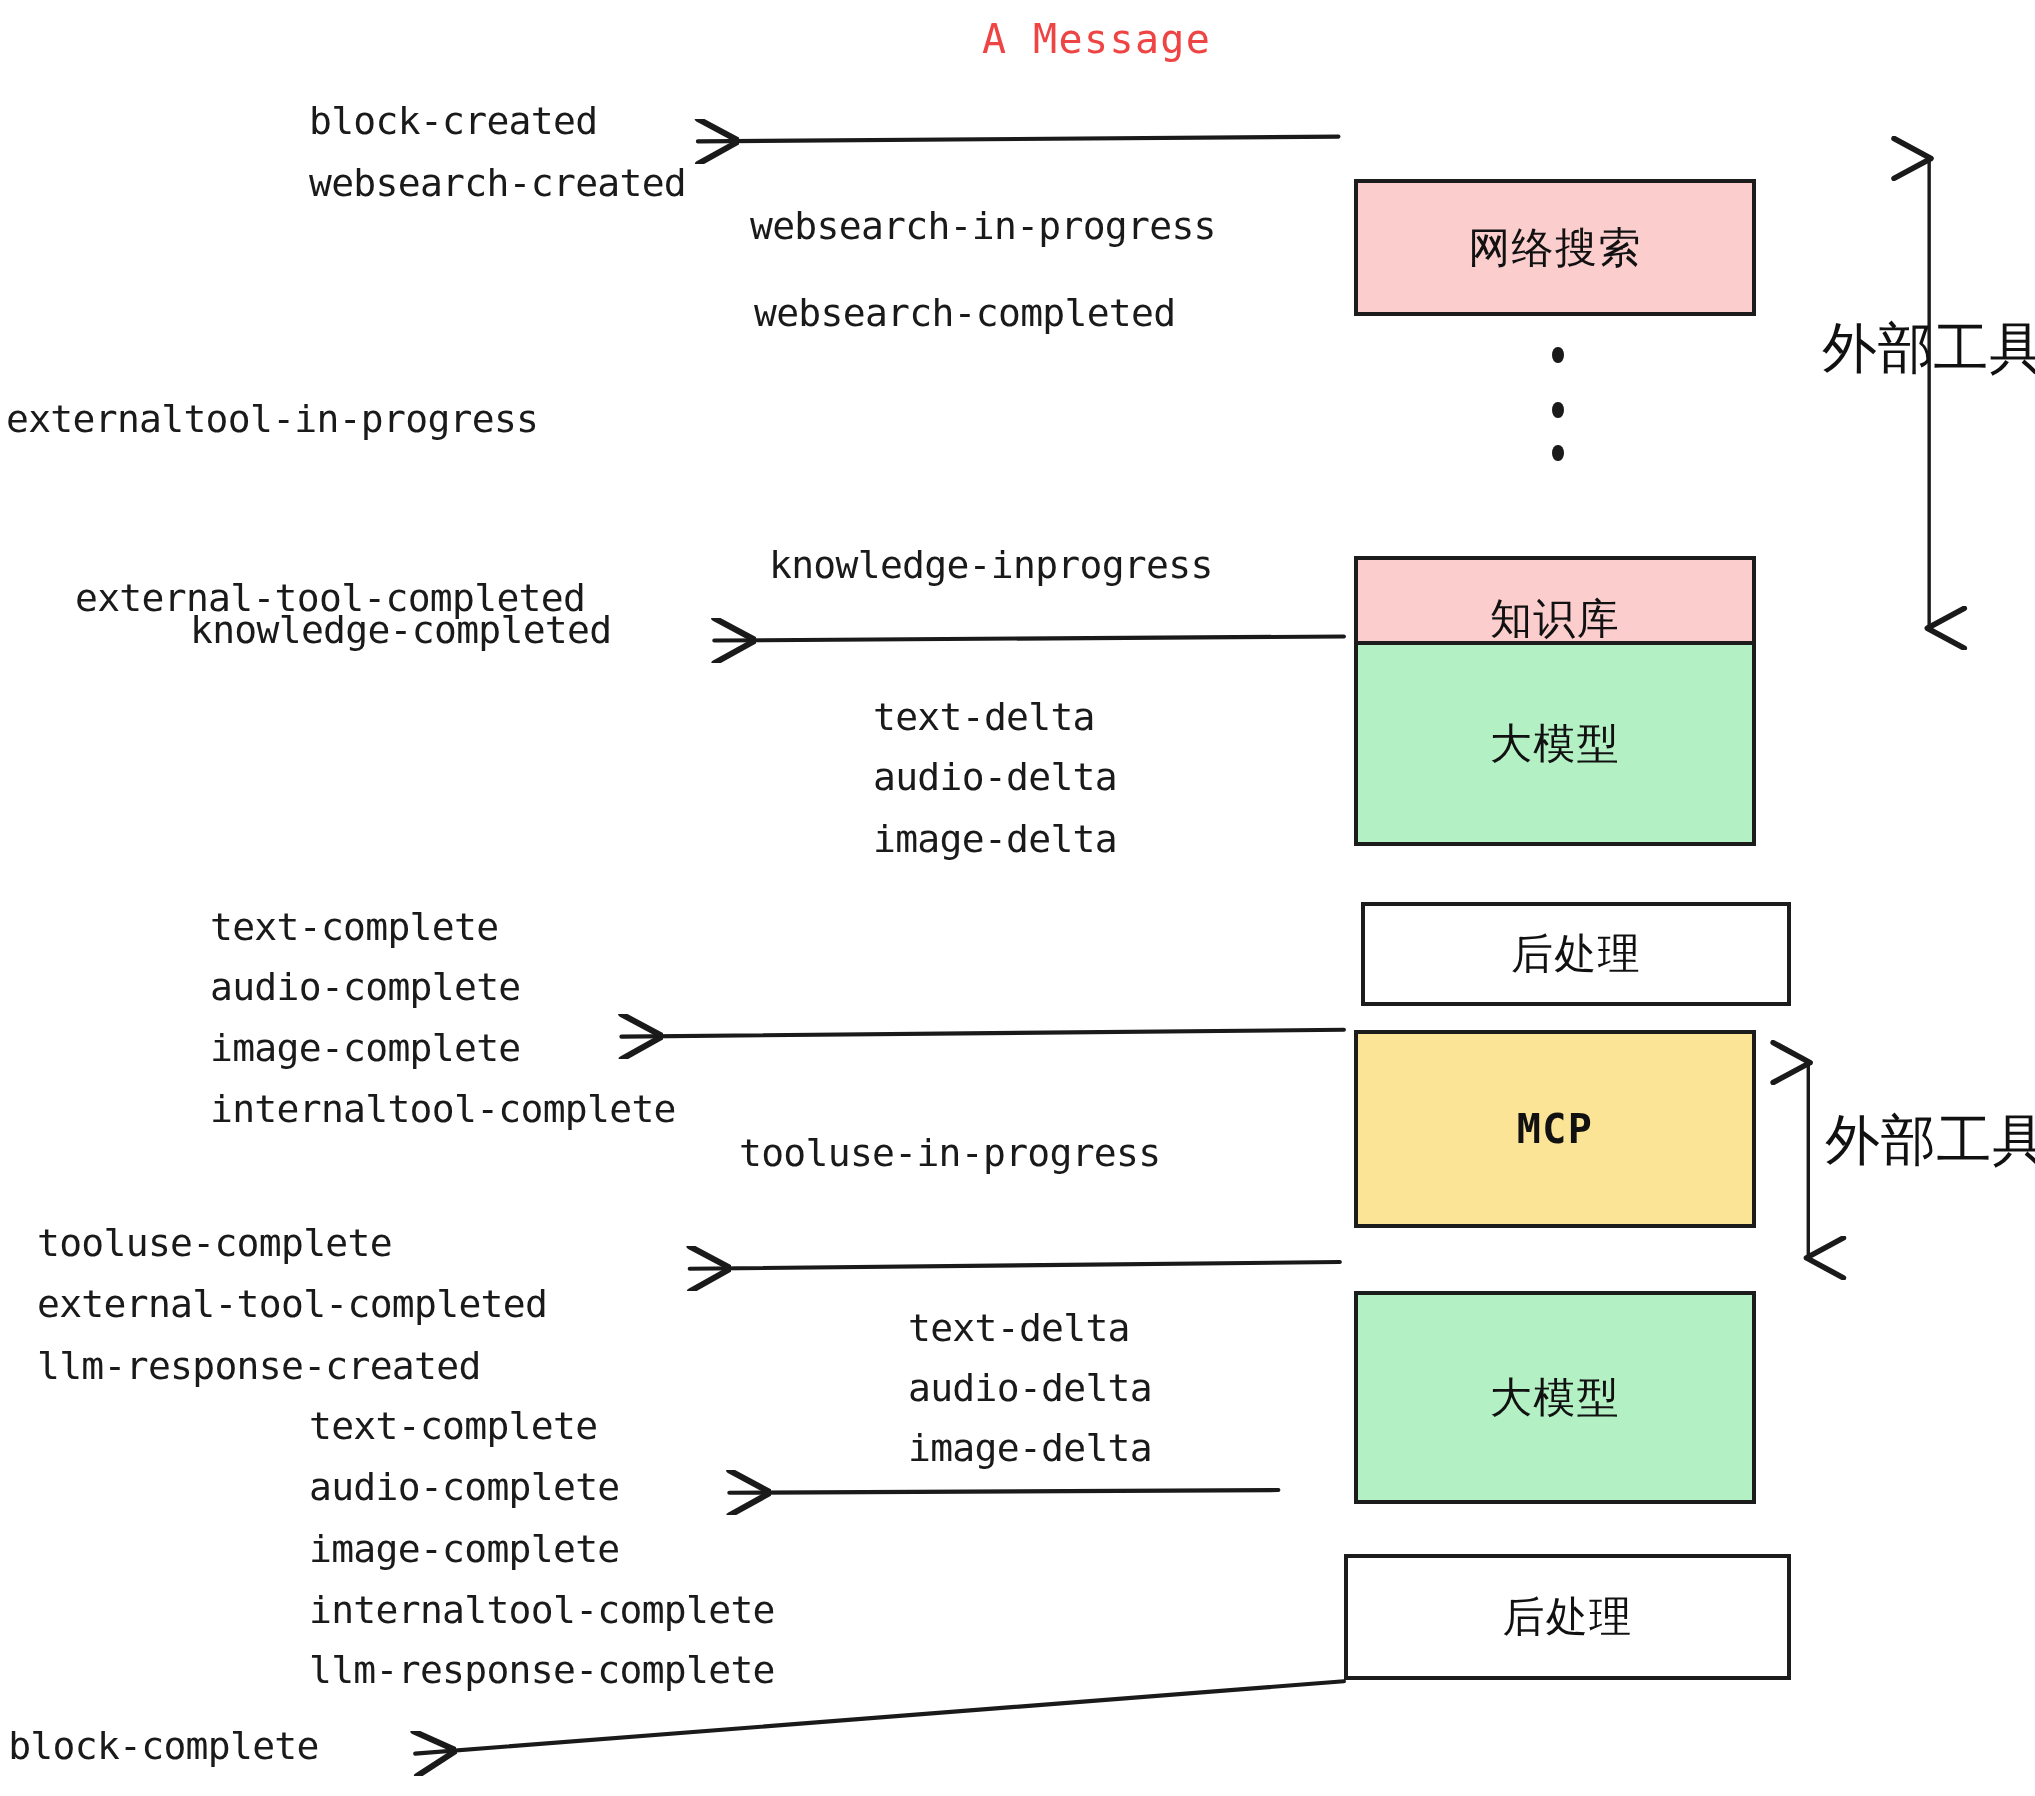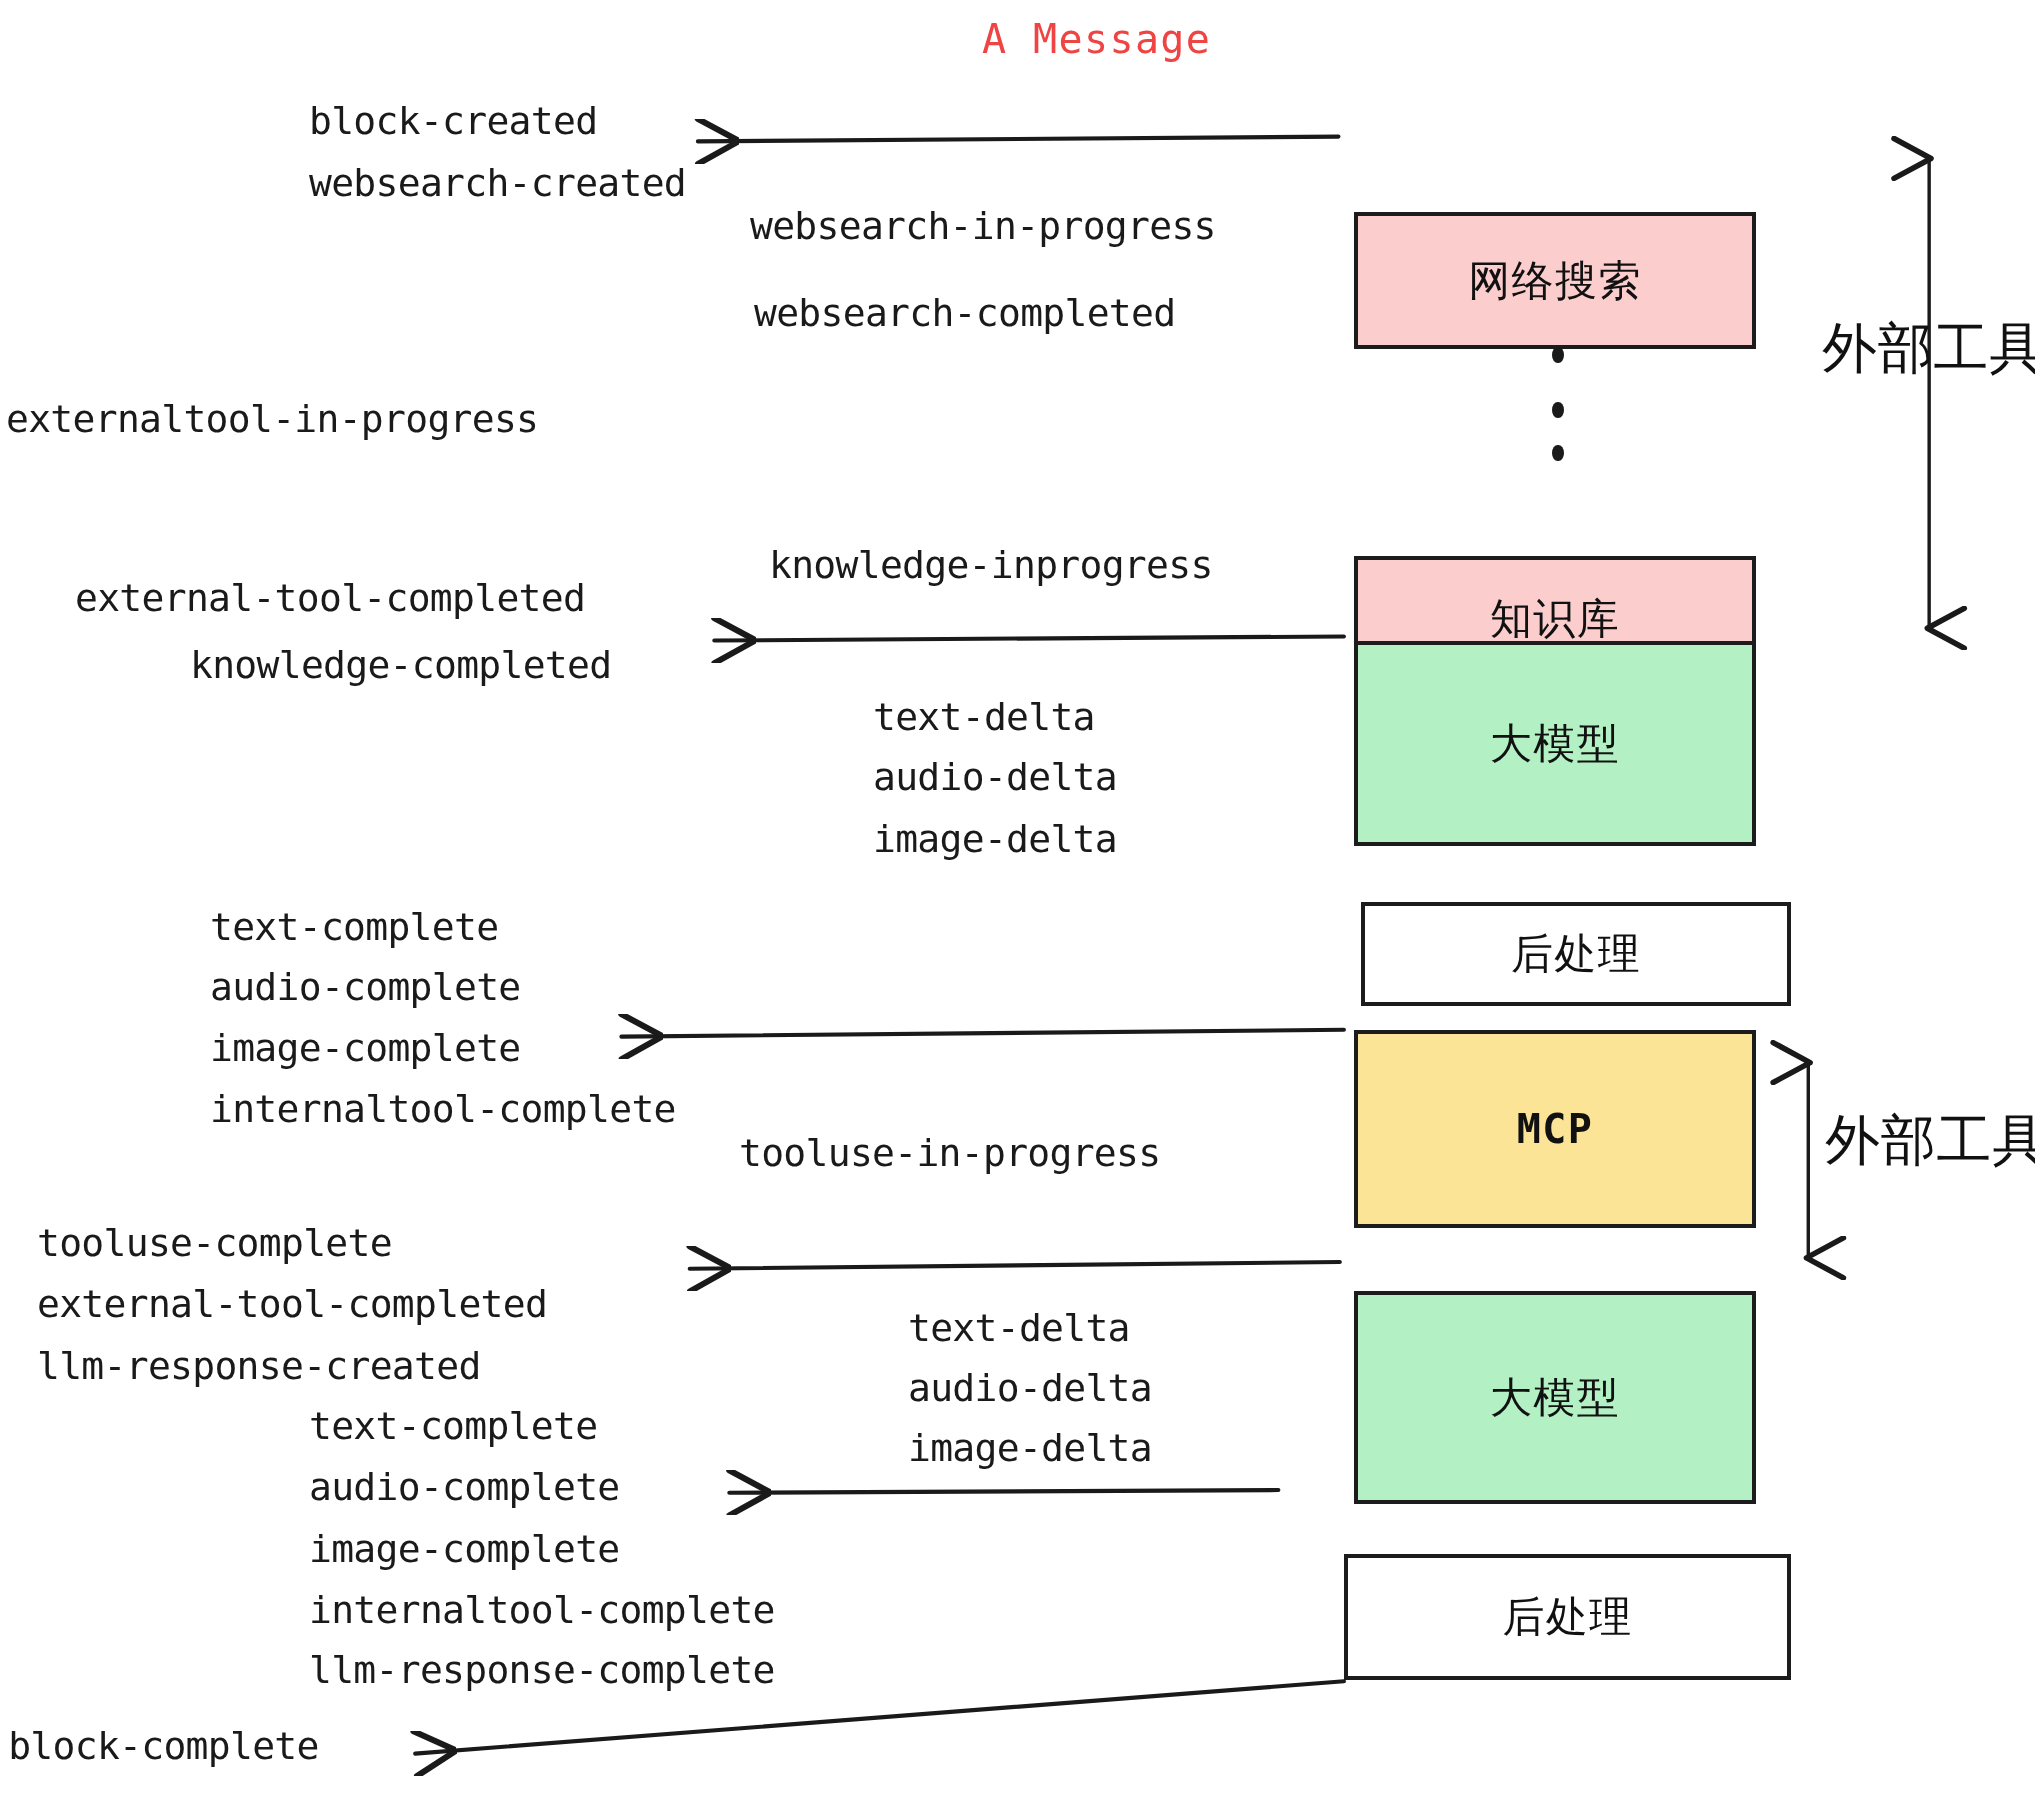--- a/index.html
+++ b/index.html
@@ -105,21 +105,21 @@
         <line x1="1872" y1="2182" x2="1068" y2="2186" marker-end="url(#ah)"></line>
         <line x1="1968" y1="2462" x2="608" y2="2568" marker-end="url(#ah)"></line>
       </g>
     <g id="double-arrow-lines" stroke="#1a1a1a" stroke-width="5" fill="none" stroke-linecap="round">
         <line x1="2825" y1="232" x2="2825" y2="920" marker-start="url(#ahup)" marker-end="url(#ahdn)"></line>
         <line x1="2648" y1="1556" x2="2648" y2="1842" marker-start="url(#ahup)" marker-end="url(#ahdn)"></line>
       </g>
   </svg>
 
   <div id="boxes">
-      <div class="box" style="left: 1354px; top: 179px; width: 402px; height: 137px; background: rgb(251, 205, 205); margin-top: 33px;">
+      <div class="box" style="left: 1354px; top: 179px; width: 402px; height: 137px; background: rgb(251, 205, 205);">
         <span class="boxlabel">网络搜索</span>
       </div>
       <div class="box" style="left: 1354px; top: 512px; width: 402px; height: 125px; background: rgb(251, 205, 205); margin-top: 44px;">
         <span class="boxlabel">知识库</span>
       </div>
       <div class="box" style="left: 1354px; top: 641px; width: 402px; height: 205px; background: rgb(179, 240, 196);">
         <span class="boxlabel">大模型</span>
       </div>
       <div class="box" style="left: 1361px; top: 902px; width: 430px; height: 104px; background: rgb(255, 255, 255);">
         <span class="boxlabel">后处理</span>
@@ -147,21 +147,21 @@
     </div>
 
   <div id="events">
       <div class="evt" style="left: 309px; top: 102px;">block-created</div>
       <div class="evt" style="left: 309px; top: 164px;">websearch-created</div>
       <div class="evt" style="left: 750px; top: 207px;">websearch-in-progress</div>
       <div class="evt" style="left: 754px; top: 294px;">websearch-completed</div>
       <div class="evt" style="left: 6px; top: 400px;">externaltool-in-progress</div>
       <div class="evt" style="left: 769px; top: 546px;">knowledge-inprogress</div>
       <div class="evt" style="left: 75px; top: 579px;">external-tool-completed</div>
-      <div class="evt" style="left: 190px; top: 646px;">knowledge-completed</div>
+      <div class="evt" style="left: 190px; top: 611px;">knowledge-completed</div>
       <div class="evt" style="left: 873px; top: 698px;">text-delta</div>
       <div class="evt" style="left: 873px; top: 758px;">audio-delta</div>
       <div class="evt" style="left: 873px; top: 820px;">image-delta</div>
       <div class="evt" style="left: 210px; top: 908px;">text-complete</div>
       <div class="evt" style="left: 210px; top: 968px;">audio-complete</div>
       <div class="evt" style="left: 210px; top: 1029px;">image-complete</div>
       <div class="evt" style="left: 210px; top: 1090px;">internaltool-complete</div>
       <div class="evt" style="left: 739px; top: 1134px;">tooluse-in-progress</div>
       <div class="evt" style="left: 37px; top: 1224px;">tooluse-complete</div>
       <div class="evt" style="left: 37px; top: 1285px;">external-tool-completed</div>

